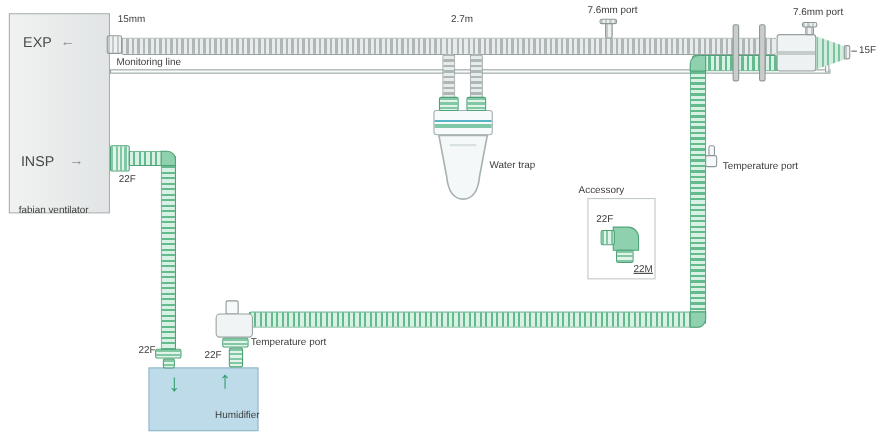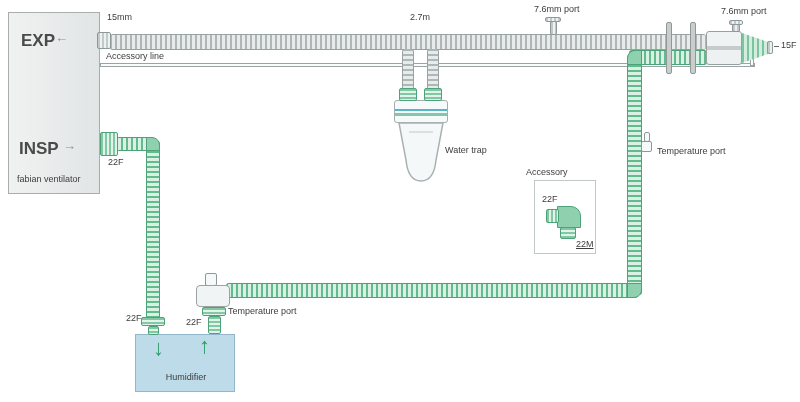--- a/index.html
+++ b/index.html
@@ -15,40 +15,40 @@
   .corner { position:absolute; z-index:3; background:#8fd0ae; border:1px solid #4da377; }
   .fit { position:absolute; z-index:4; border:1px solid #8f9898; border-radius:2px; background:repeating-linear-gradient(90deg,#c3c9c9 0 2px,#eef1f1 2px 4px); }
   .fit.green { border-color:#4da377; background:repeating-linear-gradient(90deg,#82c8a4 0 2px,#e2f4ea 2px 4px); }
   .fit.green-v { border-color:#4da377; background:repeating-linear-gradient(180deg,#82c8a4 0 2px,#e2f4ea 2px 4px); }
   .fit.plain { background:#f6f9f9; }
   .flange { position:absolute; z-index:5; background:#c9cecd; border:1px solid #8f9797; border-radius:2px; }
   .mline { position:absolute; z-index:1; background:#fafcfc; border:1px solid #9aa4a4; }
   .ventbox { position:absolute; left:8px; top:12px; width:92px; height:182px; background:linear-gradient(90deg,#f0f2f2,#e2e5e5); border:1px solid #a8aeae; z-index:2; }
   .humbox { position:absolute; left:135px; top:334px; width:100px; height:58px; background:#bedbea; border:1px solid #93b7ca; z-index:2; }
   .accbox { position:absolute; left:534px; top:180px; width:62px; height:74px; background:#ffffff; border:1px solid #c2c8c8; z-index:2; }
-  .ventlabel { position:absolute; font-size:17px; font-weight:bold; color:#4a4a4a; white-space:nowrap; }
+  .ventlabel { position:absolute; font-size:13px; font-weight:normal; color:#4a4a4a; white-space:nowrap; }
   .ventarrow { position:absolute; font-size:13px; color:#8a8f8f; }
   .harrow { position:absolute; z-index:6; color:#2f9e68; font-size:22px; font-weight:bold; line-height:1; }
 </style>
 </head>
 <body>
 
 <div class="stage">
 
   <div class="ventbox">
     <span class="ventlabel" style="left:12px;top:18px;">EXP</span>
     <span class="ventarrow" style="left:46px;top:17px;">←</span>
     <span class="ventlabel" style="left:10px;top:126px;">INSP</span>
     <span class="ventarrow" style="left:54px;top:125px;">→</span>
-    <span class="lbl" style="left:8px;top:162px;">fabian ventilator</span>
+    <span class="lbl" style="left:8px;top:174px;">fabian ventilator</span>
   </div>
 
   <div class="mline" style="left:100px;top:63px;width:655px;height:4px;"></div>
   <div class="mline" style="left:750px;top:53px;width:4px;height:13px;"></div>
-  <span class="lbl" style="left:106px;top:52px;">Accessory line</span>
+  <span class="lbl" style="left:106px;top:52px;">Monitoring line</span>
 
   <div class="fit" style="left:97px;top:32px;width:14px;height:17px;"></div>
   <span class="lbl" style="left:107px;top:13px;">15mm</span>
   <div class="tube h gray" style="left:110px;top:34px;width:596px;height:16px;"></div>
   <span class="lbl" style="left:410px;top:13px;">2.7m</span>
 
   <div class="tube v gray" style="left:402px;top:49px;width:12px;height:41px;"></div>
   <div class="tube v gray" style="left:427px;top:49px;width:12px;height:41px;"></div>
   <div class="fit green-v" style="left:399px;top:88px;width:18px;height:13px;"></div>
   <div class="fit green-v" style="left:424px;top:88px;width:18px;height:13px;"></div>
@@ -80,21 +80,21 @@
   <div class="tube h green" style="left:116px;top:137px;width:36px;height:14px;"></div>
   <div class="corner" style="left:146px;top:137px;width:14px;height:14px;border-radius:0 8px 0 0;"></div>
   <div class="tube v green" style="left:146px;top:141px;width:14px;height:182px;"></div>
   <span class="lbl" style="left:126px;top:314px;">22F</span>
   <div class="fit green-v" style="left:141px;top:317px;width:24px;height:9px;"></div>
   <div class="fit green-v" style="left:148px;top:326px;width:11px;height:9px;"></div>
 
   <div class="humbox">
     <span class="harrow" style="left:17px;top:2px;">↓</span>
     <span class="harrow" style="left:63px;top:0px;">↑</span>
-    <span class="lbl" style="left:0;top:38px;width:100px;text-align:center;">Humidifier</span>
+    <span class="lbl" style="left:0;top:38px;width:100px;text-align:right;">Humidifier</span>
   </div>
 
   <div class="fit plain" style="left:205px;top:273px;width:12px;height:13px;"></div>
   <div class="abs" style="left:196px;top:285px;width:34px;height:22px;z-index:4;background:#f1f4f4;border:1px solid #9aa2a2;border-radius:4px;"></div>
   <div class="fit green-v" style="left:202px;top:307px;width:24px;height:9px;"></div>
   <div class="fit green-v" style="left:208px;top:316px;width:13px;height:18px;"></div>
   <span class="lbl" style="left:228px;top:307px;">Temperature port</span>
   <span class="lbl" style="left:186px;top:318px;">22F</span>
 
   <div class="tube h green" style="left:226px;top:283px;width:412px;height:15px;"></div>

